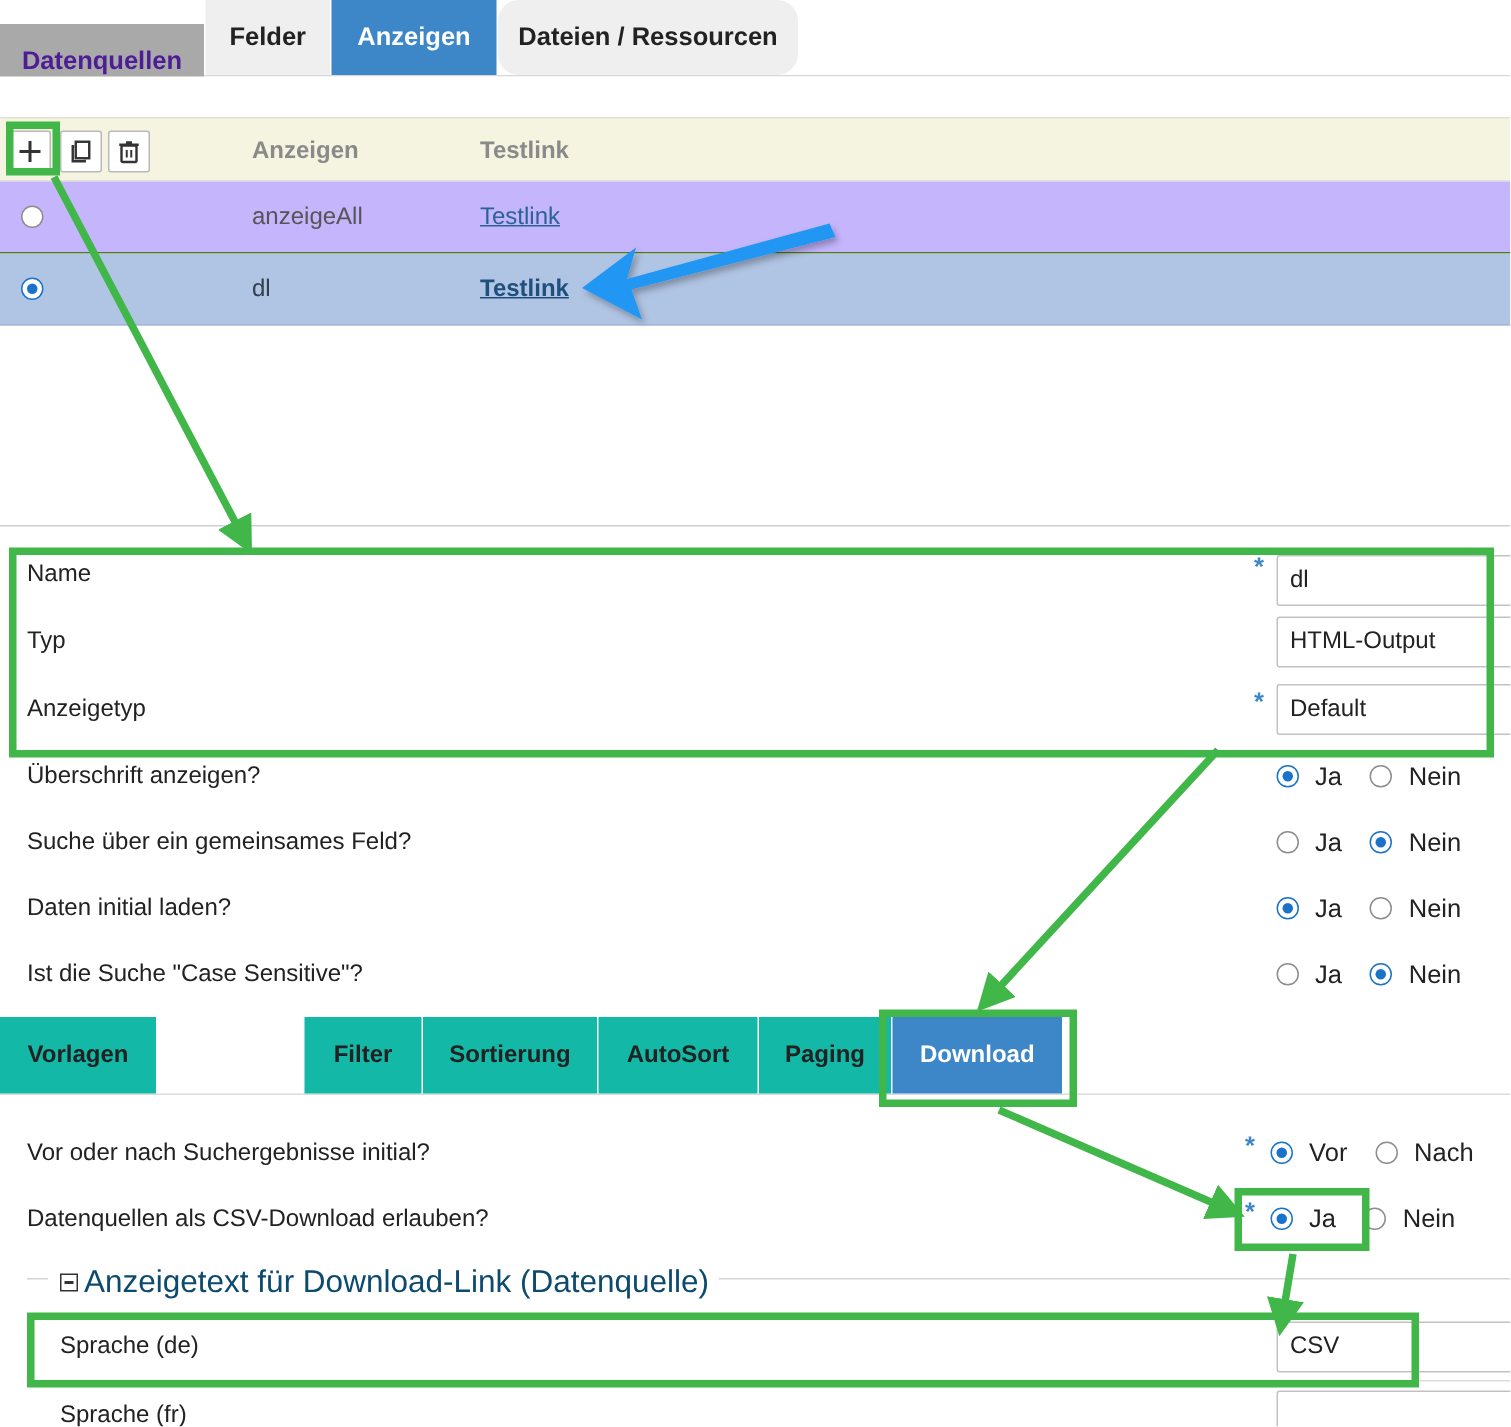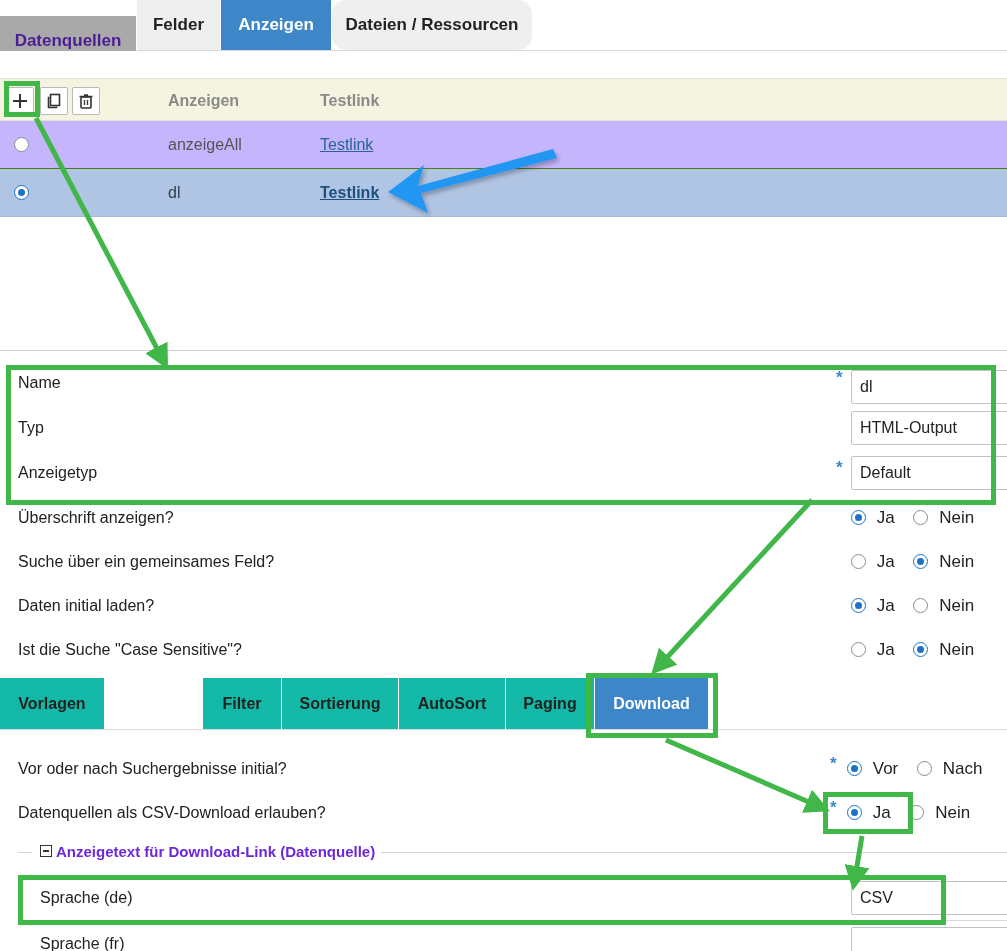--- a/index.html
+++ b/index.html
@@ -226,23 +226,23 @@
   .fieldset {
     position: absolute;
     left: 18px;
     top: 843px;
     width: 1007px;
     height: 108px;
   }
   .fs-legend {
     position: absolute;
     left: 18px; top: 0;
-    font-size: 15px;
-    font-weight: bold;
-    color: #6d28d9;
+    font-size: 21px;
+    font-weight: normal;
+    color: #0c4a6e;
     background: #ffffff;
     padding: 0 6px 0 4px;
     white-space: nowrap;
   }
   .fs-legend .collapse {
     display: inline-block;
     width: 12px; height: 12px;
     border: 1px solid #333;
     box-sizing: border-box;
     position: relative;

